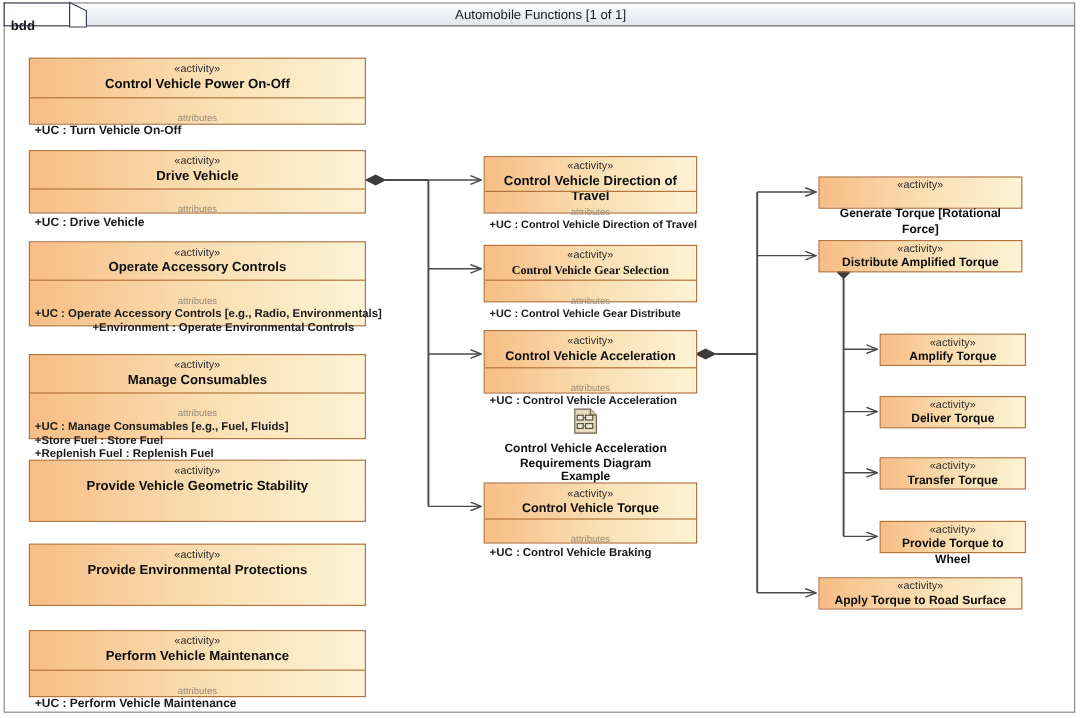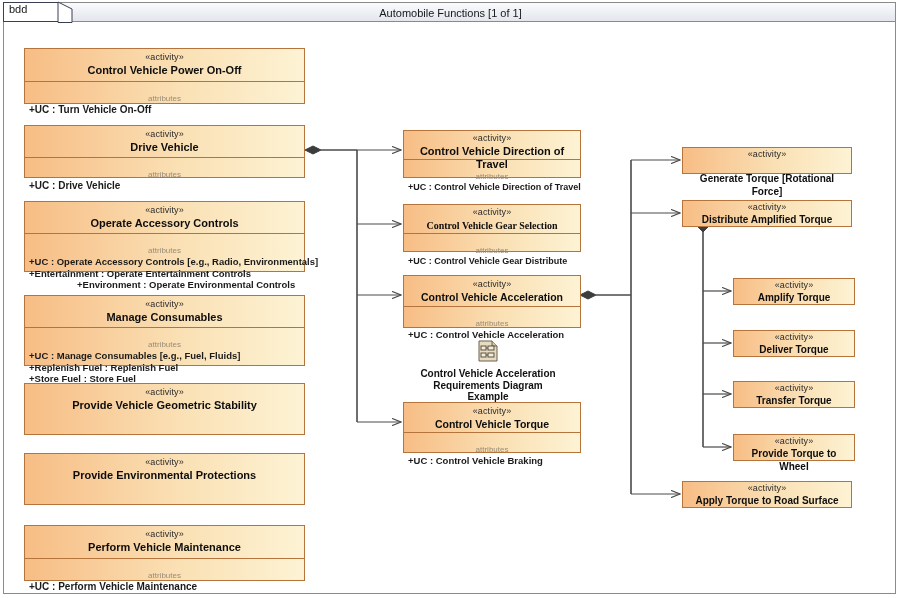--- a/index.html
+++ b/index.html
@@ -68,23 +68,23 @@
     left: 58px;
     top: 2px;
     width: 16px;
     height: 21px;
     z-index: 6;
     overflow: visible;
   }
   .frame-tab-label {
     position: absolute;
     left: 9px;
-    top: 3px;
+    top: 16px;
     font-size: 11px;
-    font-weight: normal;
+    font-weight: bold;
     color: #16171a;
     z-index: 7;
   }
   .frame-tab-mask {
     position: absolute;
     left: 4px;
     top: 21px;
     width: 68px;
     height: 3px;
     background: #ffffff;
@@ -267,36 +267,35 @@
 
   <div class="block" style="left:24px; top:201px; width:281px; height:71px;">
     <div class="blk-head" style="height:31px;">
       <div class="blk-stereo">«activity»</div>
       <div class="blk-name">Operate Accessory Controls</div>
     </div>
     <div class="blk-div" style="top:31px;"></div>
     <div class="blk-attrs">
       <div class="blk-attrs-label">attributes</div>
       <div class="blk-attr" style="font-size:9.5px;">+UC : Operate Accessory Controls [e.g., Radio, Environmentals]</div>
-      <div class="blk-attr" style="font-size:9.5px;">+Entertainment : Operate Entertainment Controls</div>
       <div class="blk-attr" style="font-size:9.5px;margin-left:48px;">+Environment : Operate Environmental Controls</div>
     </div>
   </div>
 
   <div class="block" style="left:24px; top:295px; width:281px; height:71px;">
     <div class="blk-head" style="height:31px;">
       <div class="blk-stereo">«activity»</div>
       <div class="blk-name">Manage Consumables</div>
     </div>
     <div class="blk-div" style="top:31px;"></div>
     <div class="blk-attrs">
       <div class="blk-attrs-label">attributes</div>
       <div class="blk-attr" style="font-size:9.5px;">+UC : Manage Consumables [e.g., Fuel, Fluids]</div>
+      <div class="blk-attr" style="font-size:9.5px;">+Store Fuel : Store Fuel</div>
       <div class="blk-attr" style="font-size:9.5px;">+Replenish Fuel : Replenish Fuel</div>
-      <div class="blk-attr" style="font-size:9.5px;">+Store Fuel : Store Fuel</div>
     </div>
   </div>
 
   <div class="block" style="left:24px; top:383px; width:281px; height:52px;">
     <div class="blk-head" style="height:31px;">
       <div class="blk-stereo">«activity»</div>
       <div class="blk-name">Provide Vehicle Geometric Stability</div>
     </div>
   </div>
 

